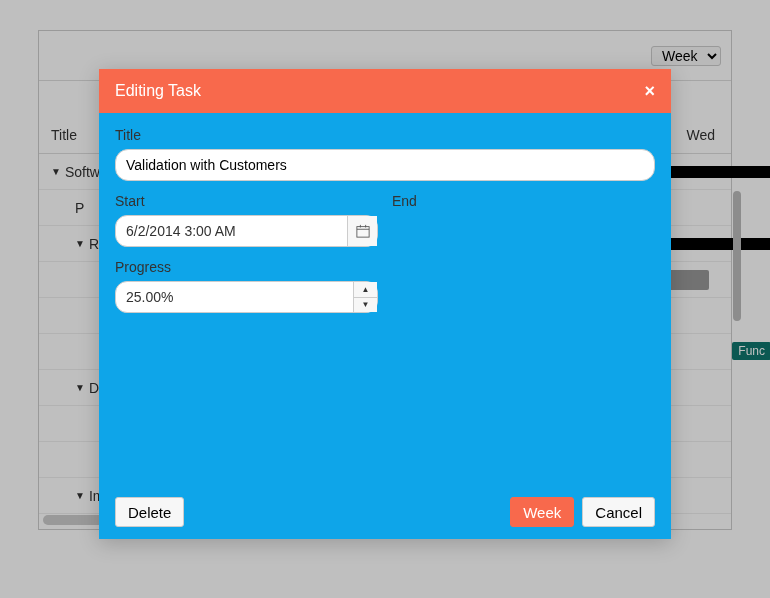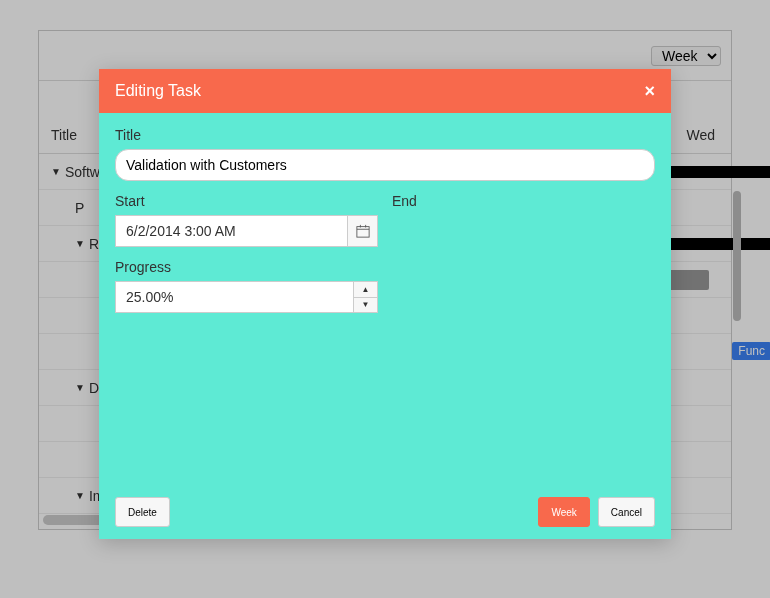--- a/index.html
+++ b/index.html
@@ -88,21 +88,21 @@
       position: absolute;
       height: 12px;
       background: #000;
       top: 12px;
     }
     .bar.grey { background: #999; height: 20px; top: 8px; border-radius: 2px; }
     .milestone-label {
       position: absolute;
       right: -40px;
       top: 8px;
-      background: #3b82f6;
+      background: #0f766e;
       color: #fff;
       padding: 2px 6px;
       border-radius: 2px;
       font-size: 12px;
     }
     .hscroll {
       position: absolute;
       bottom: 4px; left: 4px;
       width: 180px; height: 10px;
       background: #ccc;
@@ -119,21 +119,21 @@
     
     .overlay {
       position: absolute;
       inset: 0;
       background: rgba(0,0,0,0.25);
     }
     .dialog {
       position: absolute;
       top: 69px; left: 99px;
       width: 572px; height: 470px;
-      background: #5eead4;
+      background: #0ea5e9;
       box-shadow: 0 4px 20px rgba(0,0,0,0.2);
     }
     .dialog-header {
       background: #f8694c;
       color: #fff;
       height: 44px;
       display: flex;
       align-items: center;
       justify-content: space-between;
       padding: 0 16px;
@@ -164,21 +164,21 @@
       border: 1px solid #ccc;
       border-radius: 13px;
       padding: 0 10px;
       font-size: 14px;
     }
     .picker {
       position: relative;
       display: flex;
       align-items: center;
       border: 1px solid #ccc;
-      border-radius: 0;
+      border-radius: 12px;
       height: 32px;
       padding: 0 34px 0 10px;
       font-size: 14px;
       background: #fff;
     }
     .picker-btn {
       position: absolute;
       right: 0; top: 0; bottom: 0;
       width: 30px;
       border-left: 1px solid #ccc;
@@ -211,21 +211,21 @@
       padding: 12px 16px;
       display: flex;
       align-items: center;
     }
     .btn {
       height: 30px;
       padding: 0 12px;
       border: 1px solid #ccc;
       border-radius: 3px;
       background: #f7f7f7;
-      font-size: 10px;
+      font-size: 15px;
       cursor: pointer;
       display: inline-flex;
       align-items: center;
     }
     .btn.primary {
       background: #f8694c;
       border-color: #f8694c;
       color: #fff;
     }
     .footer-spacer { flex: 1; }

